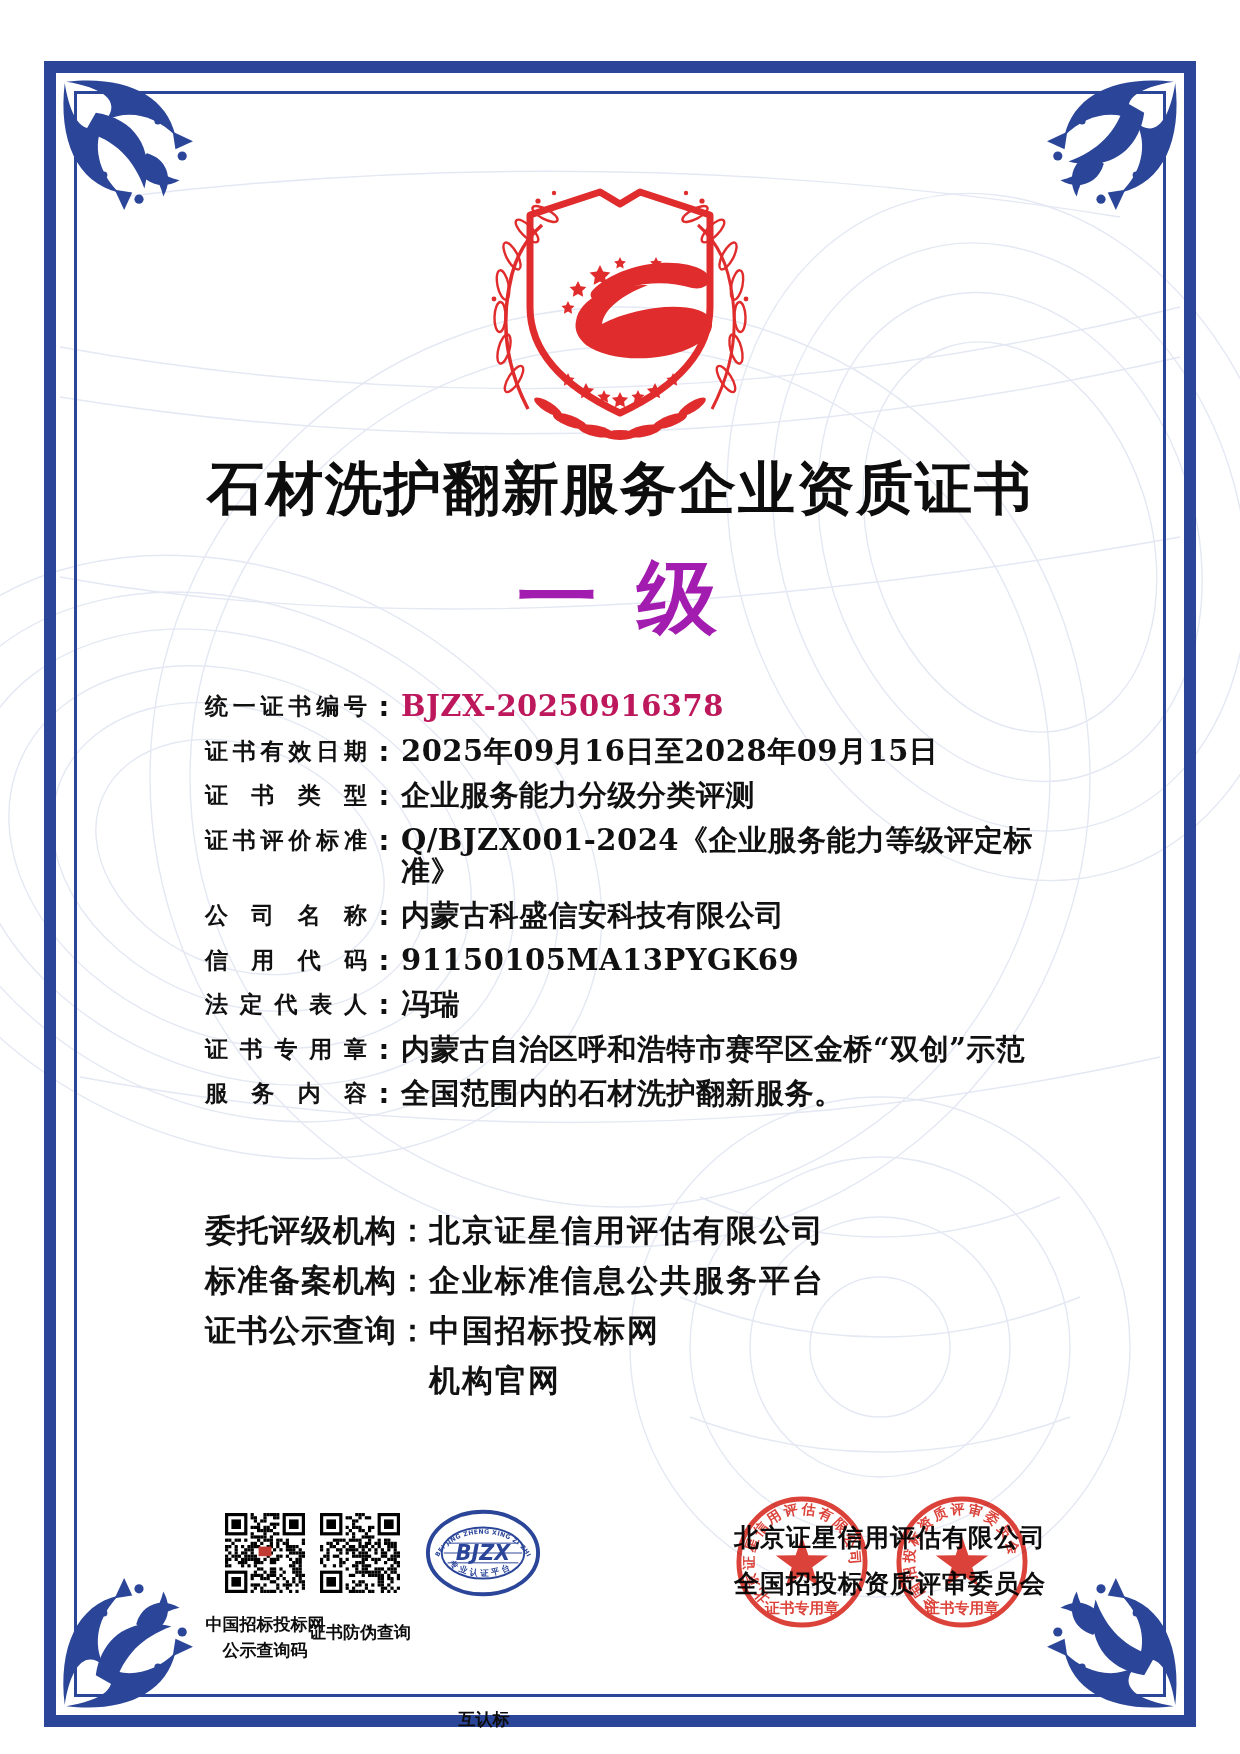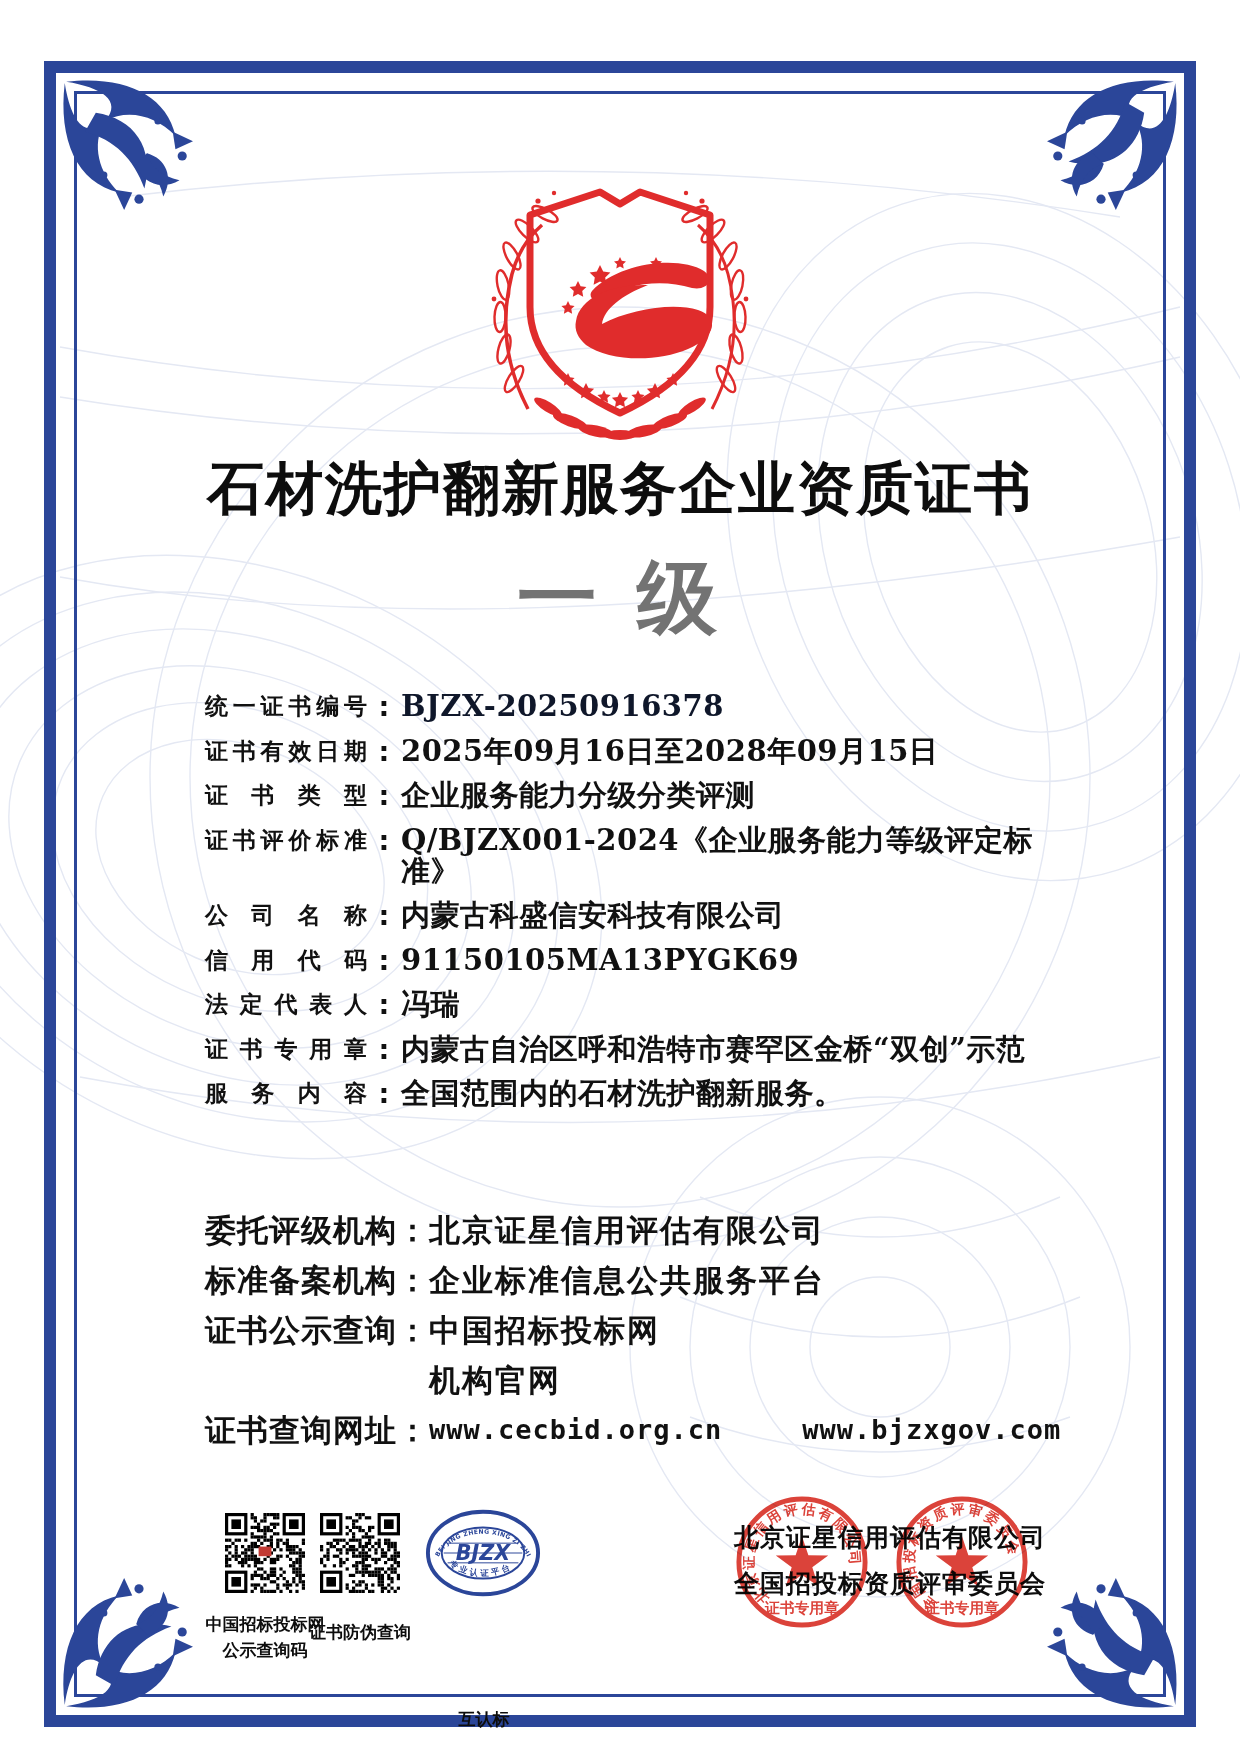--- a/index.html
+++ b/index.html
@@ -23,36 +23,36 @@
   .emblem{position:absolute;left:450px;top:142px;width:340px;height:290px;}
 
   .title{
     position:absolute;left:0;top:438px;width:100%;text-align:center;
     font-family:"DejaVu Serif","Liberation Serif",serif;
     font-size:57px;font-weight:900;letter-spacing:2px;color:#0d0d0d;line-height:1.15;
   }
   .level{
     position:absolute;left:0;top:536px;width:100%;text-align:center;
     font-family:"DejaVu Serif","Liberation Serif",serif;
-    font-size:80px;font-weight:900;color:#737373;letter-spacing:6px;line-height:1.1;
+    font-size:80px;font-weight:900;color:#a21caf;letter-spacing:6px;line-height:1.1;
   }
 
   
   .fields{position:absolute;left:205px;top:674px;width:860px;}
   .frow{display:flex;align-items:flex-start;margin-bottom:13.5px;line-height:31px;}
   .flabel{
     display:inline-block;width:162px;font-size:23px;font-weight:700;
     text-align:justify;text-align-last:justify;flex:none;letter-spacing:0;
   }
   .fcolon{flex:none;width:34px;text-align:center;font-size:27px;font-weight:700;}
   .fvalue{
     font-family:"DejaVu Serif","Liberation Serif",serif;
     font-size:29px;font-weight:700;letter-spacing:0.5px;
   }
-  .fvalue.red{color:#0f172a;}
+  .fvalue.red{color:#be185d;}
   .fvalue .line2{display:block;}
 
   
   .agencies{position:absolute;left:205px;top:1196px;width:900px;}
   .arow{display:flex;margin-bottom:16px;line-height:34px;font-size:31px;font-weight:600;}
   .alabel{flex:none;width:224px;letter-spacing:1px;}
   .avalue{letter-spacing:2px;}
   .avalue.mono{font-family:"DejaVu Sans Mono","Liberation Mono",monospace;font-size:27px;font-weight:700;letter-spacing:1px;}
   .avalue.mono.second{margin-left:80px;}
 
@@ -298,25 +298,20 @@
       <span class="alabel">标准备案机构：</span>
       <span class="avalue">企业标准信息公共服务平台</span>
     </div>
     <div class="arow">
       <span class="alabel">证书公示查询：</span>
       <span class="avalue">中国招标投标网</span>
     </div>
     <div class="arow">
       <span class="alabel"></span>
       <span class="avalue">机构官网</span>
-    </div>
-    <div class="arow">
-      <span class="alabel">证书查询网址：</span>
-      <span class="avalue mono">www.cecbid.org.cn</span>
-      <span class="avalue mono second">www.bjzxgov.com</span>
     </div>
   </div>
 
   <svg id="qr1" class="qr qr1" viewBox="0 0 25 25">
       <rect width="25" height="25" fill="#fff"></rect>
       <rect x="8" y="0" width="1" height="1" fill="#000"></rect>
       <rect x="12" y="0" width="1" height="1" fill="#000"></rect>
       <rect x="13" y="0" width="1" height="1" fill="#000"></rect>
       <rect x="14" y="0" width="1" height="1" fill="#000"></rect>
       <rect x="15" y="0" width="1" height="1" fill="#000"></rect>

